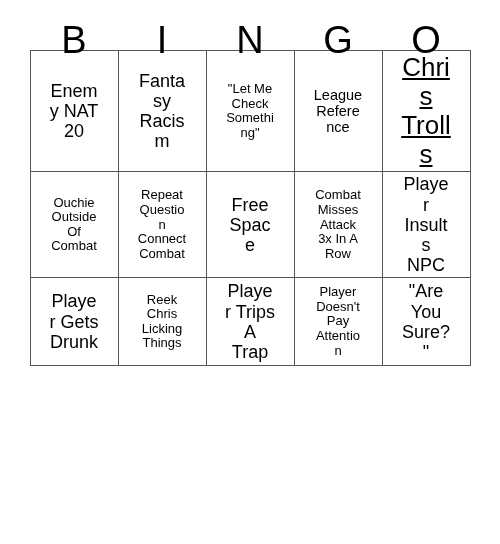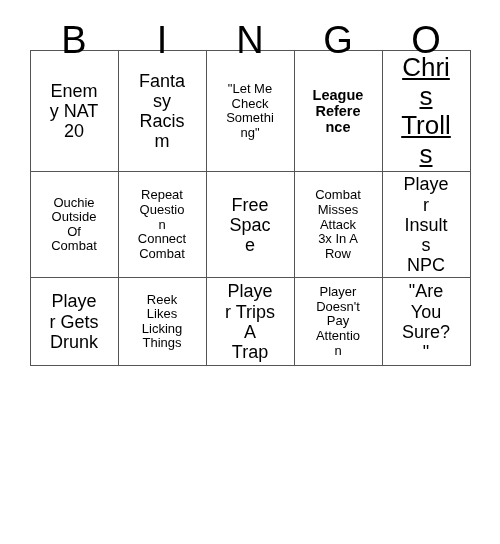--- a/index.html
+++ b/index.html
@@ -57,21 +57,21 @@
   }
   .cell-text {
     display: block;
     line-height: 1.12;
     font-weight: 400;
   }
   
   .sz-xl { font-size: 26px; text-decoration: underline; }
   .sz-lg { font-size: 18px; }
   .sz-md { font-size: 18px; }
-  .sz-sm { font-size: 14.5px; font-weight: bold; }
+  .sz-sm { font-size: 14.5px; }
   .sz-xs { font-size: 13px; }
 </style>
 </head>
 <body>
 
 <div id="card">
 
   <div id="header">
       <div class="header-letter">B</div>
       <div class="header-letter">I</div>
@@ -114,21 +114,21 @@
           </td>
           <td>
             <span class="cell-text sz-md">Player Insults NPC</span>
           </td>
         </tr>
         <tr>
           <td>
             <span class="cell-text sz-md">Player Gets Drunk</span>
           </td>
           <td>
-            <span class="cell-text sz-xs">Reek Likes Licking Things</span>
+            <span class="cell-text sz-xs">Reek Chris Licking Things</span>
           </td>
           <td>
             <span class="cell-text sz-md">Player Trips A Trap</span>
           </td>
           <td>
             <span class="cell-text sz-xs">Player Doesn't Pay Attention</span>
           </td>
           <td>
             <span class="cell-text sz-md">"Are You Sure?"</span>
           </td>

